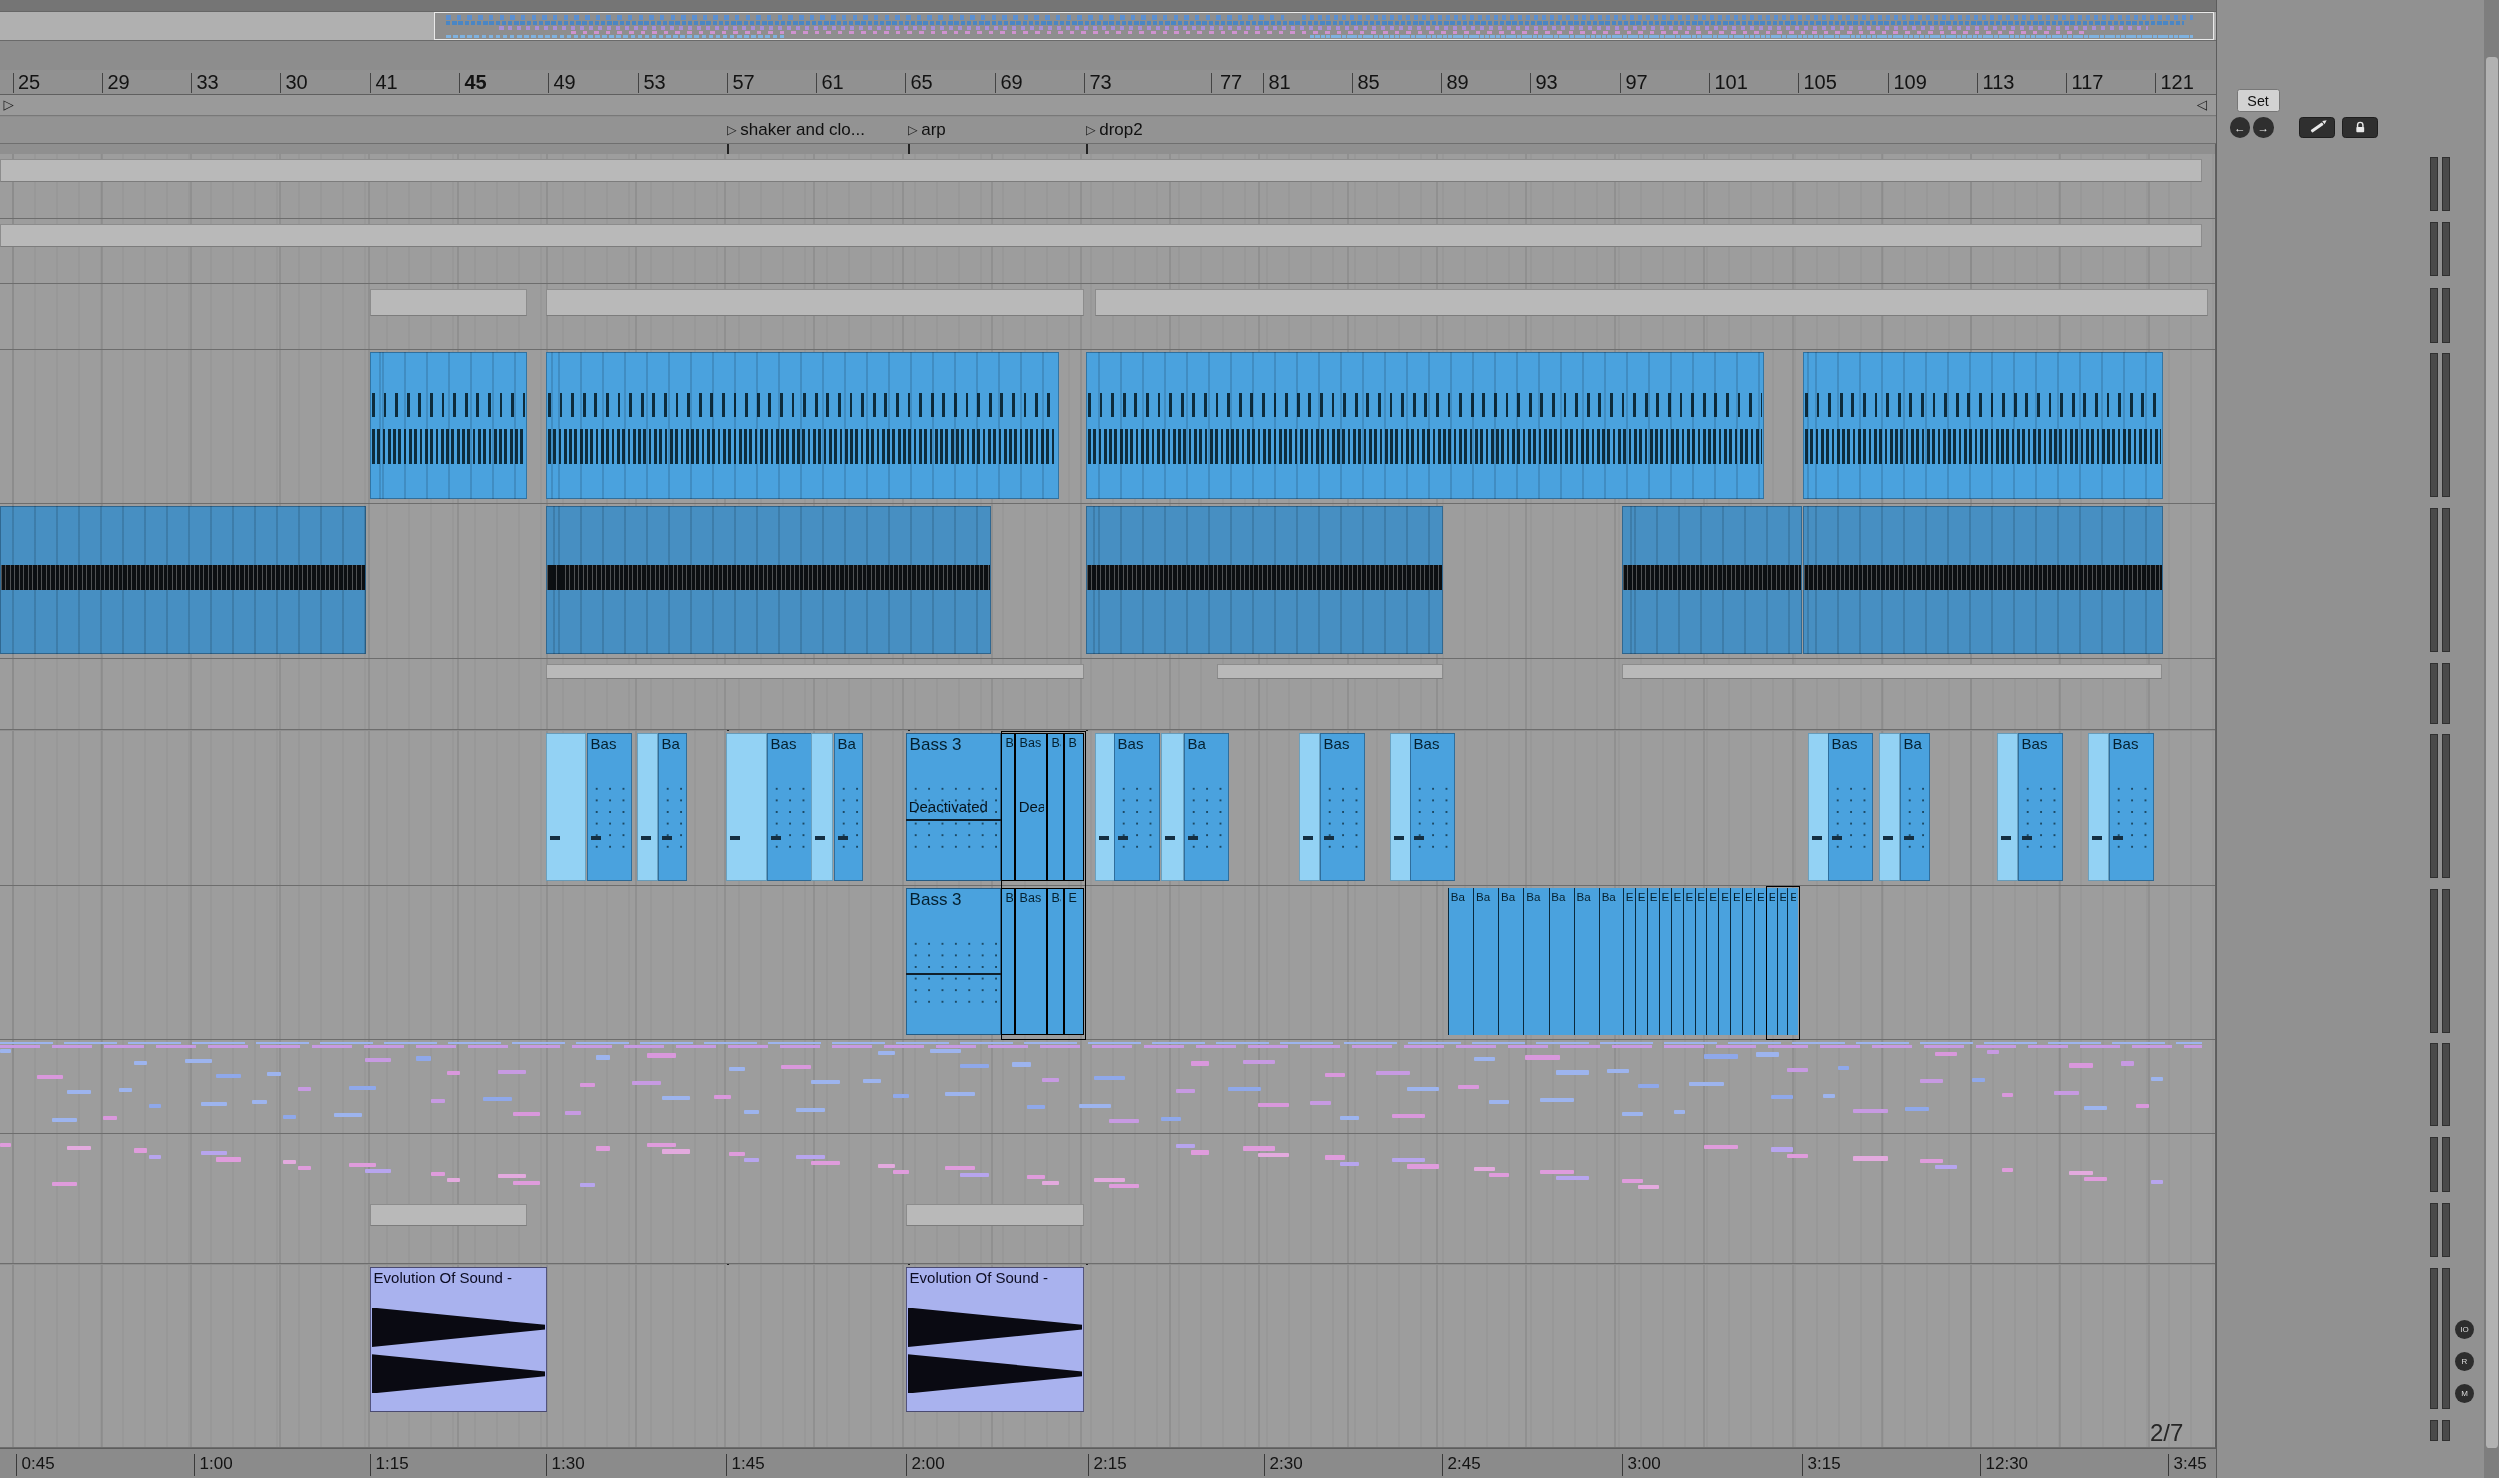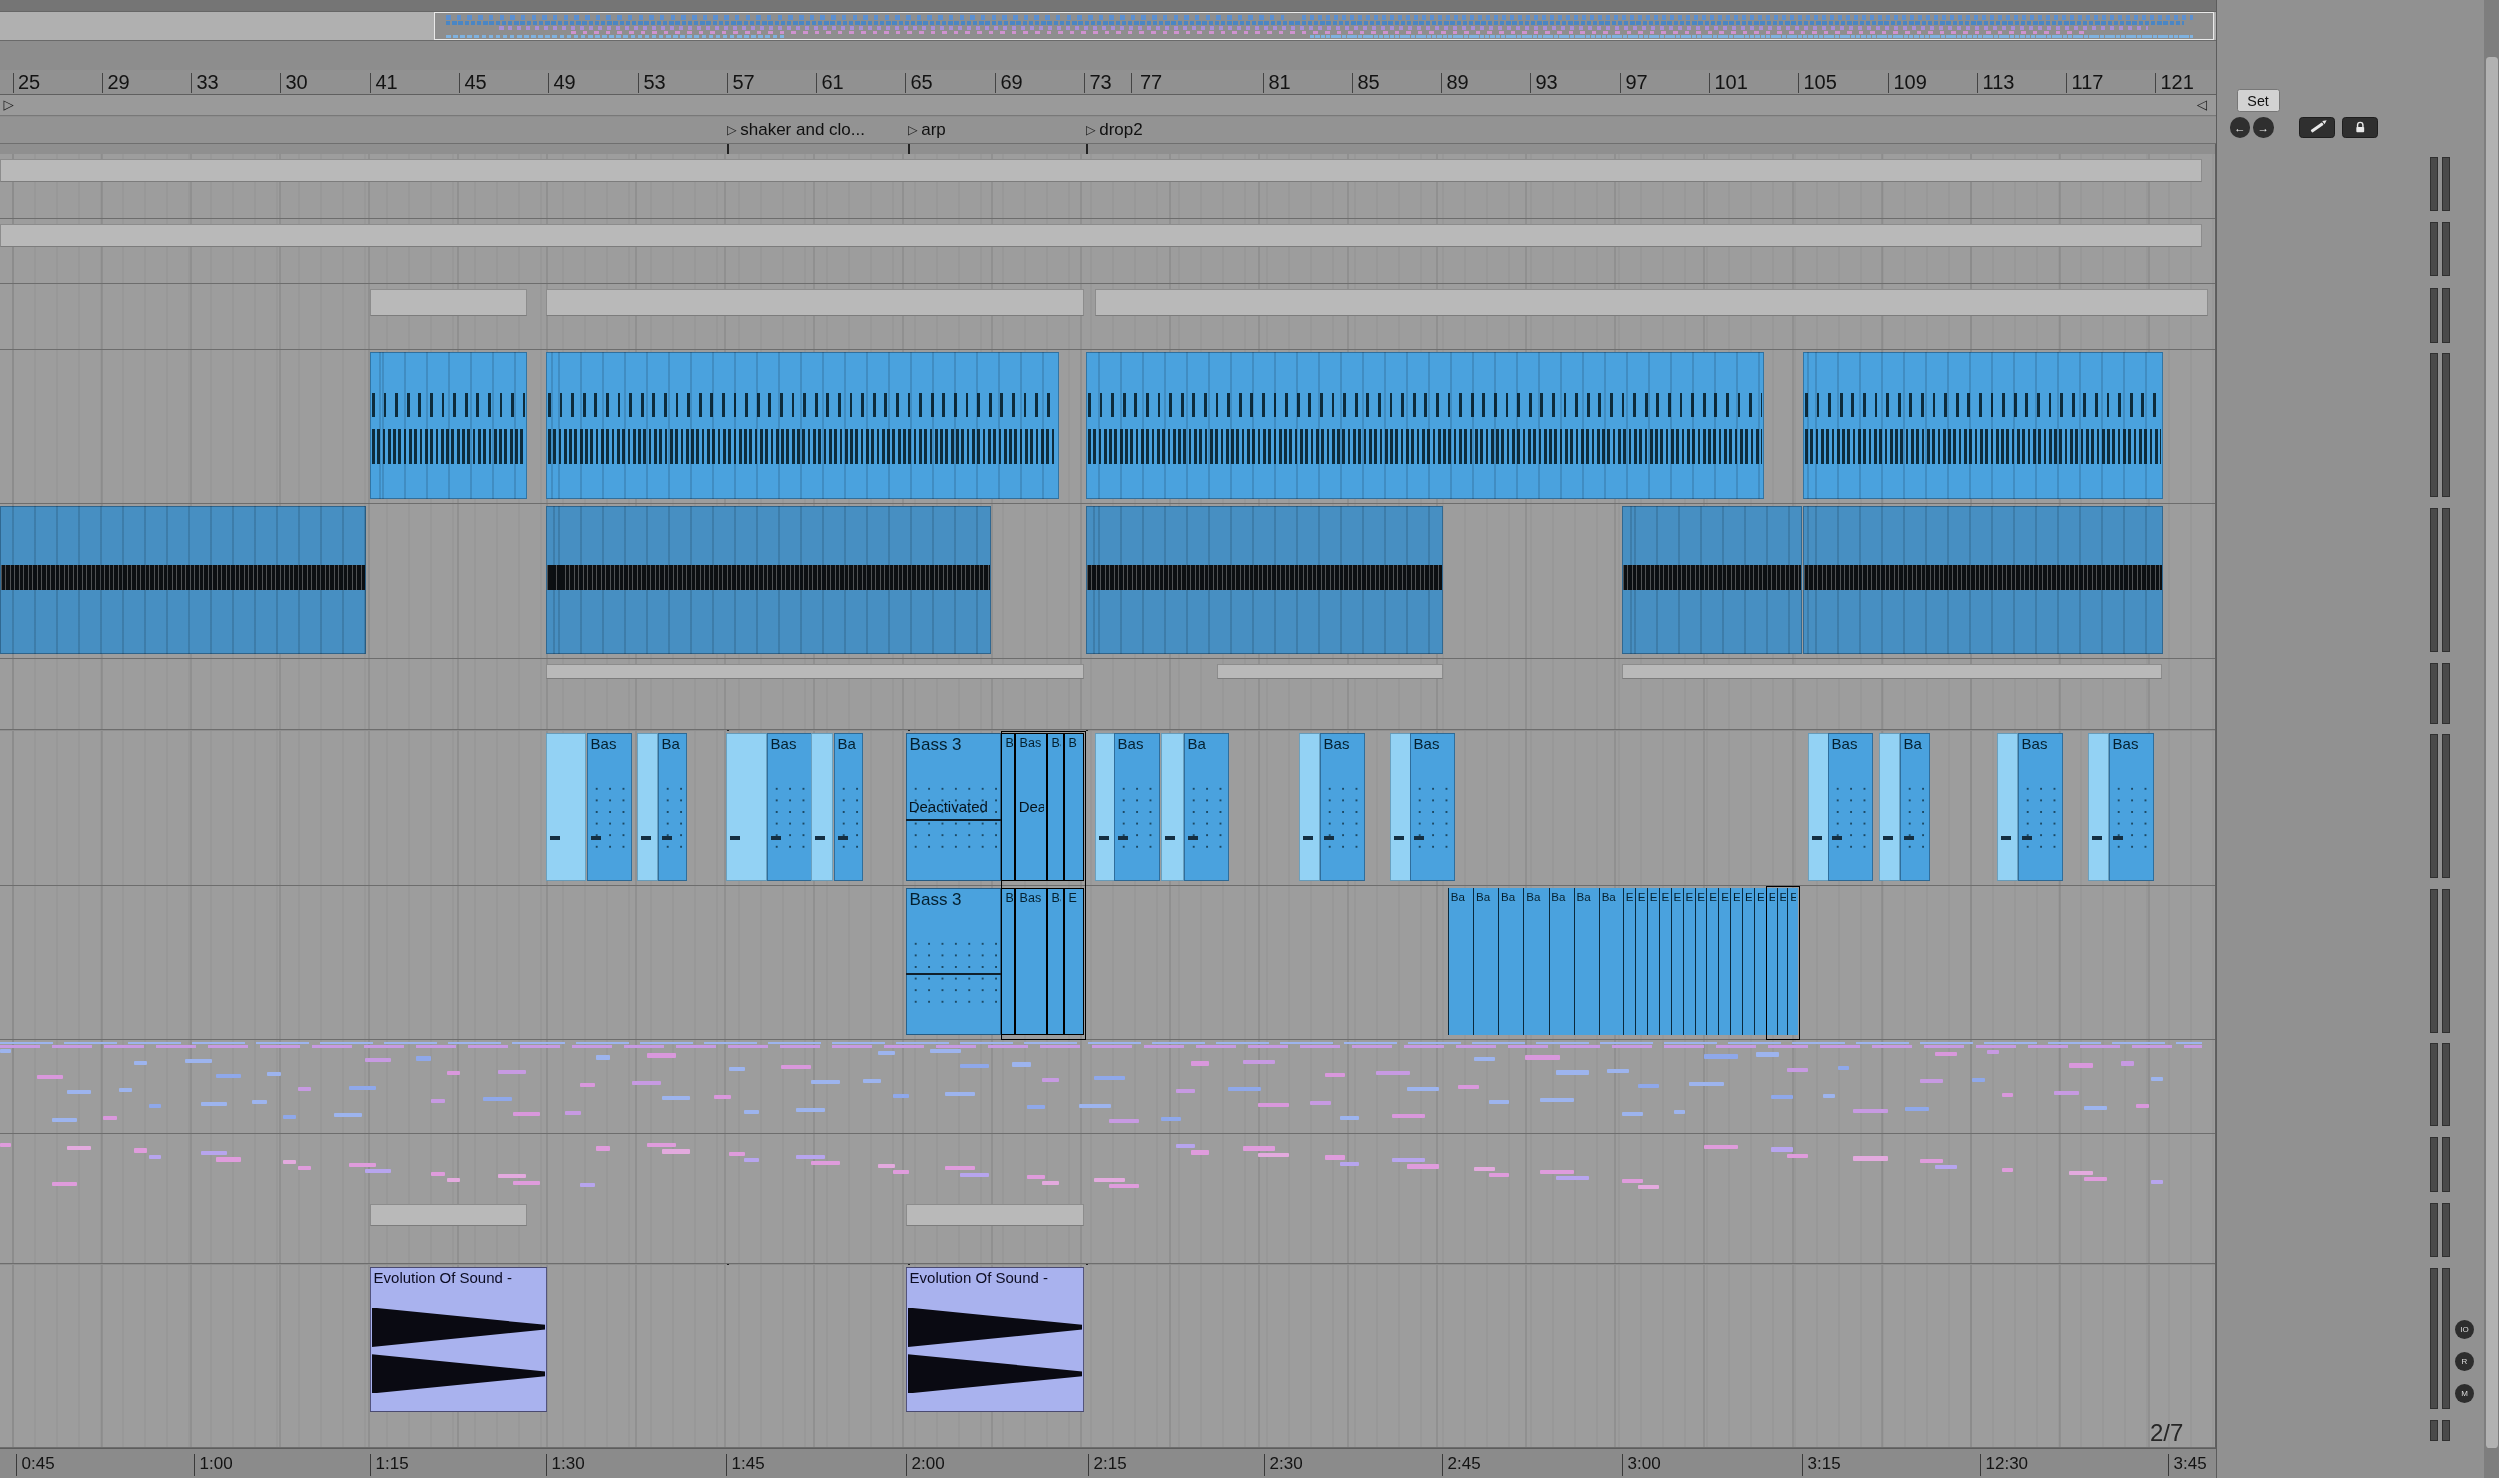--- a/index.html
+++ b/index.html
@@ -137,29 +137,29 @@
       <i></i>
       <i></i>
     </div>
 
   <div class="bar-ruler">
       <div class="ruler-num" style="left: 12.5px;">25</div>
       <div class="ruler-num" style="left: 102px;">29</div>
       <div class="ruler-num" style="left: 191px;">33</div>
       <div class="ruler-num" style="left: 280px;">30</div>
       <div class="ruler-num" style="left: 370px;">41</div>
-      <div class="ruler-num" style="left: 459px;">45</div>
+      <div class="ruler-num" style="left: 459px; font-weight: bold;">45</div>
       <div class="ruler-num" style="left: 548px;">49</div>
       <div class="ruler-num" style="left: 638px;">53</div>
       <div class="ruler-num" style="left: 727px;">57</div>
       <div class="ruler-num" style="left: 816px;">61</div>
       <div class="ruler-num" style="left: 905px;">65</div>
       <div class="ruler-num" style="left: 995px;">69</div>
       <div class="ruler-num" style="left: 1084px;">73</div>
-      <div class="ruler-num" style="left: 1131px; padding-left: 8px;">77</div>
+      <div class="ruler-num" style="left: 1211px; padding-left: 8px;">77</div>
       <div class="ruler-num" style="left: 1263px;">81</div>
       <div class="ruler-num" style="left: 1352px;">85</div>
       <div class="ruler-num" style="left: 1441px;">89</div>
       <div class="ruler-num" style="left: 1530px;">93</div>
       <div class="ruler-num" style="left: 1620px;">97</div>
       <div class="ruler-num" style="left: 1709px;">101</div>
       <div class="ruler-num" style="left: 1798px;">105</div>
       <div class="ruler-num" style="left: 1888px;">109</div>
       <div class="ruler-num" style="left: 1977px;">113</div>
       <div class="ruler-num" style="left: 2066px;">117</div>

